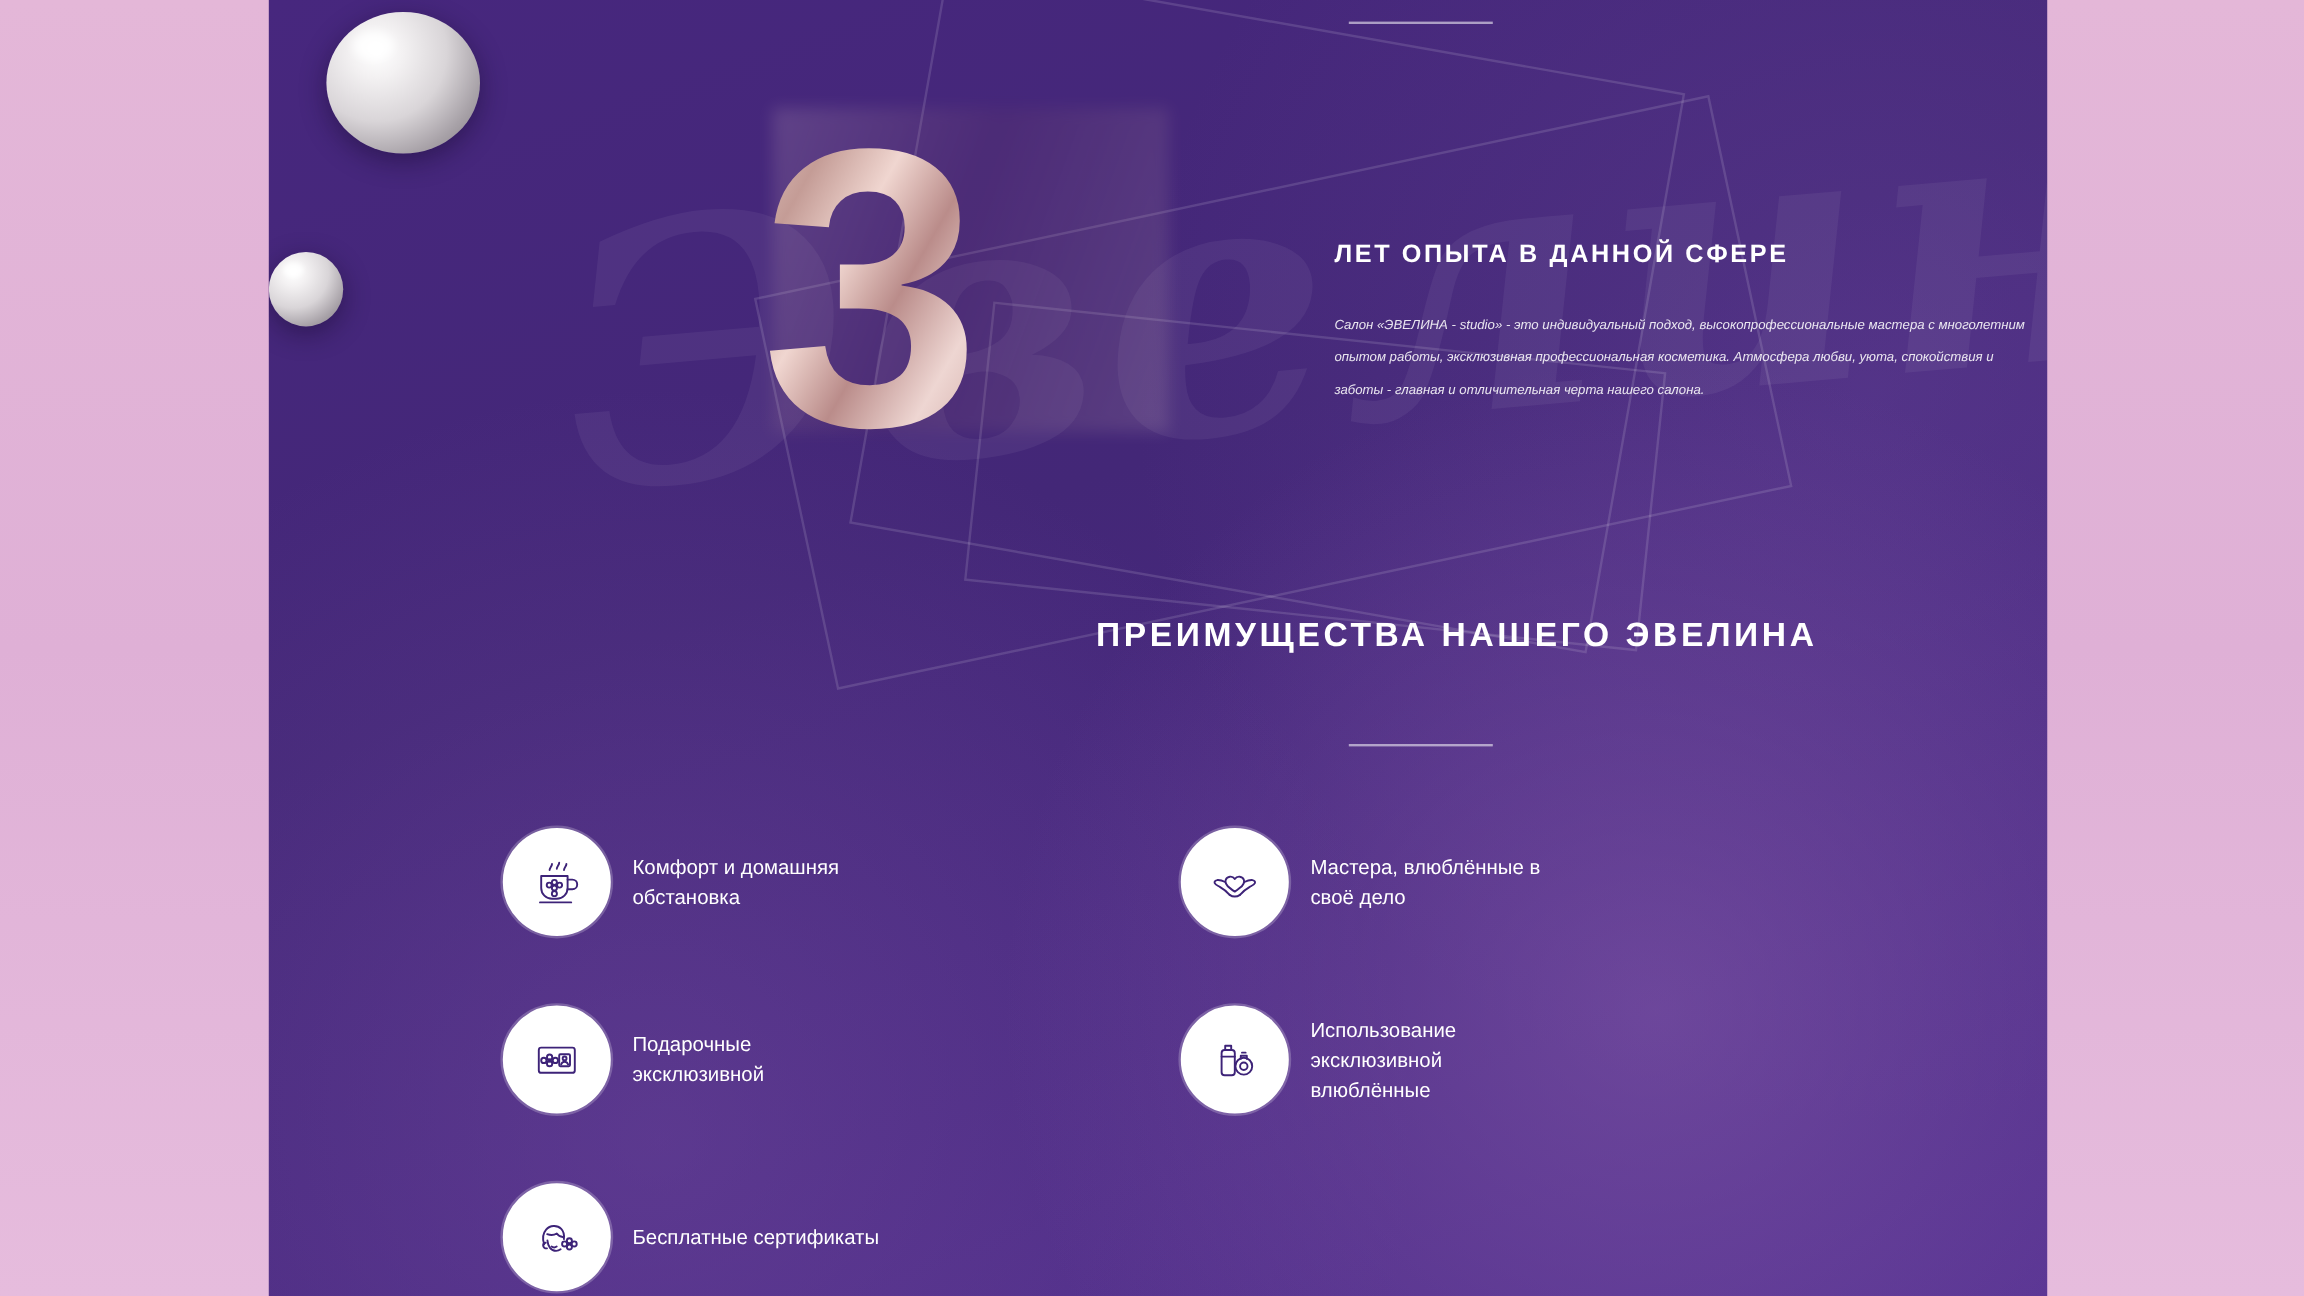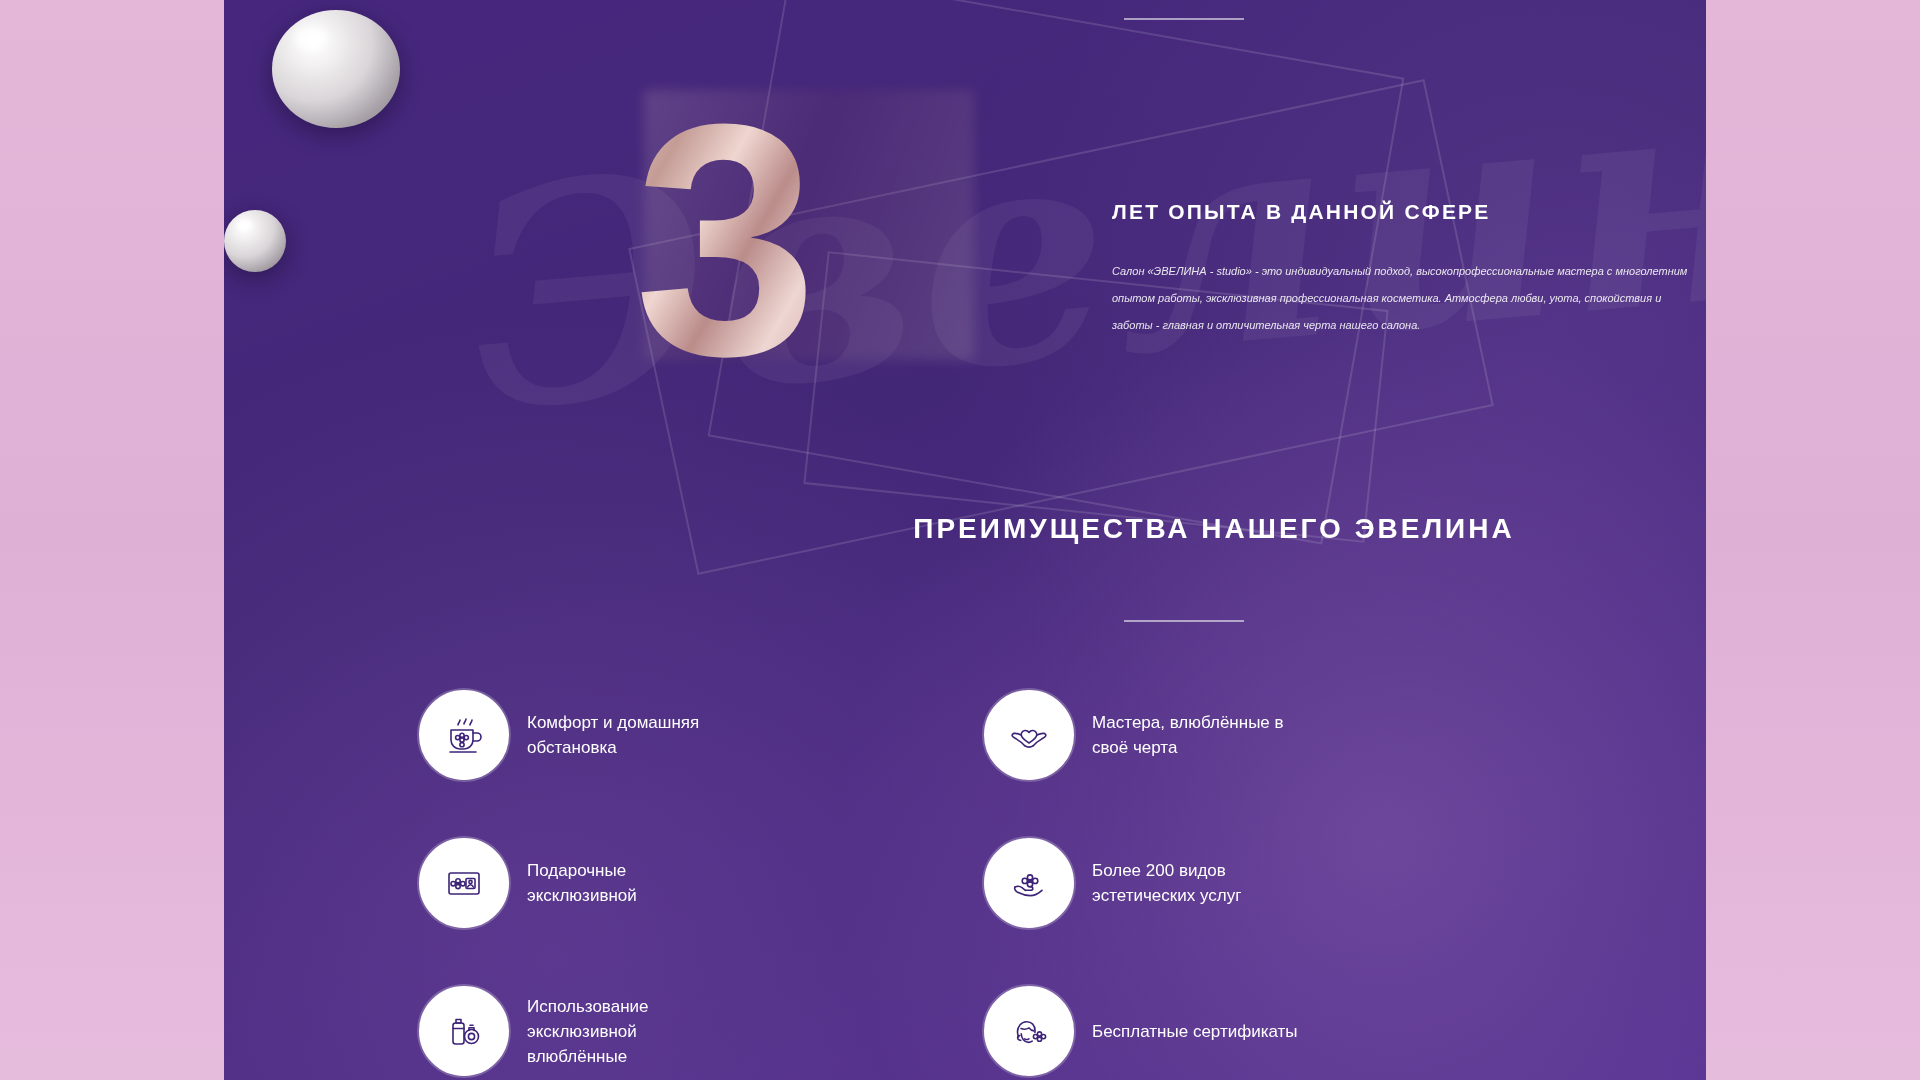--- a/index.html
+++ b/index.html
@@ -258,55 +258,40 @@
 
       <div class="feature">
         <div class="feature-circle">
           <svg width="48" height="48" viewBox="0 0 48 48" fill="none" stroke="#3d2378" stroke-width="1.6" stroke-linecap="round" stroke-linejoin="round">
             <path d="M24 21.5c-2-3-6.5-2.4-7.6.8-.9 2.6 1.3 5 3.6 6.8 1.6 1.3 3.2 2.4 4 2.9.8-.5 2.4-1.6 4-2.9 2.3-1.8 4.5-4.2 3.6-6.8-1.1-3.2-5.6-3.8-7.6-.8z"></path>
             <path d="M16 24c-2.3-1.1-4.6-1.8-6.6-1.6-1.6.2-2.6 1.2-2.2 2.4.4 1.3 2.2 2.1 4.3 3.3 3.1 1.8 6.4 4.6 8.2 6.6"></path>
             <path d="M32 24c2.3-1.1 4.6-1.8 6.6-1.6 1.6.2 2.6 1.2 2.2 2.4-.4 1.3-2.2 2.1-4.3 3.3-3.1 1.8-6.4 4.6-8.2 6.6"></path>
             <path d="M19.7 34.7c1.3.9 2.8 1.4 4.3 1.4s3-.5 4.3-1.4"></path>
           </svg>
         </div>
-        <div class="feature-label">Мастера, влюблённые в своё черта</div>
+        <div class="feature-label">Мастера, влюблённые в своё дело</div>
       </div>
 
       <div class="feature">
         <div class="feature-circle">
           <svg width="48" height="48" viewBox="0 0 48 48" fill="none" stroke="#3d2378" stroke-width="1.6" stroke-linecap="round" stroke-linejoin="round">
             <rect x="9" y="14" width="30" height="21" rx="2"></rect>
             <rect x="26" y="19.5" width="9" height="10" rx="1"></rect>
             <circle cx="30.5" cy="23" r="1.6"></circle>
             <path d="M27.6 28c.6-1.4 1.7-2.2 2.9-2.2s2.3.8 2.9 2.2"></path>
             <circle cx="18" cy="22" r="2.2"></circle>
             <circle cx="18" cy="27.4" r="2.2"></circle>
             <circle cx="13.2" cy="24.7" r="2.2"></circle>
             <circle cx="22.8" cy="24.7" r="2.2"></circle>
             <circle cx="18" cy="24.7" r="1.1"></circle>
           </svg>
         </div>
         <div class="feature-label">Подарочные эксклюзивной</div>
       </div>
 
-      <div class="feature">
-        <div class="feature-circle">
-          <svg width="48" height="48" viewBox="0 0 48 48" fill="none" stroke="#3d2378" stroke-width="1.6" stroke-linecap="round" stroke-linejoin="round">
-            <circle cx="25" cy="18.5" r="2.6"></circle>
-            <circle cx="25" cy="25.3" r="2.6"></circle>
-            <circle cx="19.8" cy="21.9" r="2.6"></circle>
-            <circle cx="30.2" cy="21.9" r="2.6"></circle>
-            <circle cx="25" cy="21.9" r="1.3"></circle>
-            <path d="M10 28c2.6-1.2 5-1 7 .6l3.4 2.7"></path>
-            <path d="M10 28c-1 2 .4 4.2 2.6 5.3 4 2 8.4 3.3 12.6 3.3 4.6 0 8.4-2.2 11.8-5.3"></path>
-            <path d="M20.4 31.3h5.2c1.3 0 2.2-.8 2.2-1.9s-.9-1.8-2.2-1.8"></path>
-          </svg>
-        </div>
-        <div class="feature-label">Более 200 видов эстетических услуг</div>
-      </div>
 
       <div class="feature">
         <div class="feature-circle">
           <svg width="48" height="48" viewBox="0 0 48 48" fill="none" stroke="#3d2378" stroke-width="1.6" stroke-linecap="round" stroke-linejoin="round">
             <rect x="13" y="16" width="11" height="21" rx="2.5"></rect>
             <path d="M16 12.5h5v3.5h-5z"></path>
             <path d="M13 21.5h11"></path>
             <circle cx="31.5" cy="29.5" r="7"></circle>
             <path d="M29 23.4v-2.6h5v2.6"></path>
             <path d="M30 18.2h3"></path>

